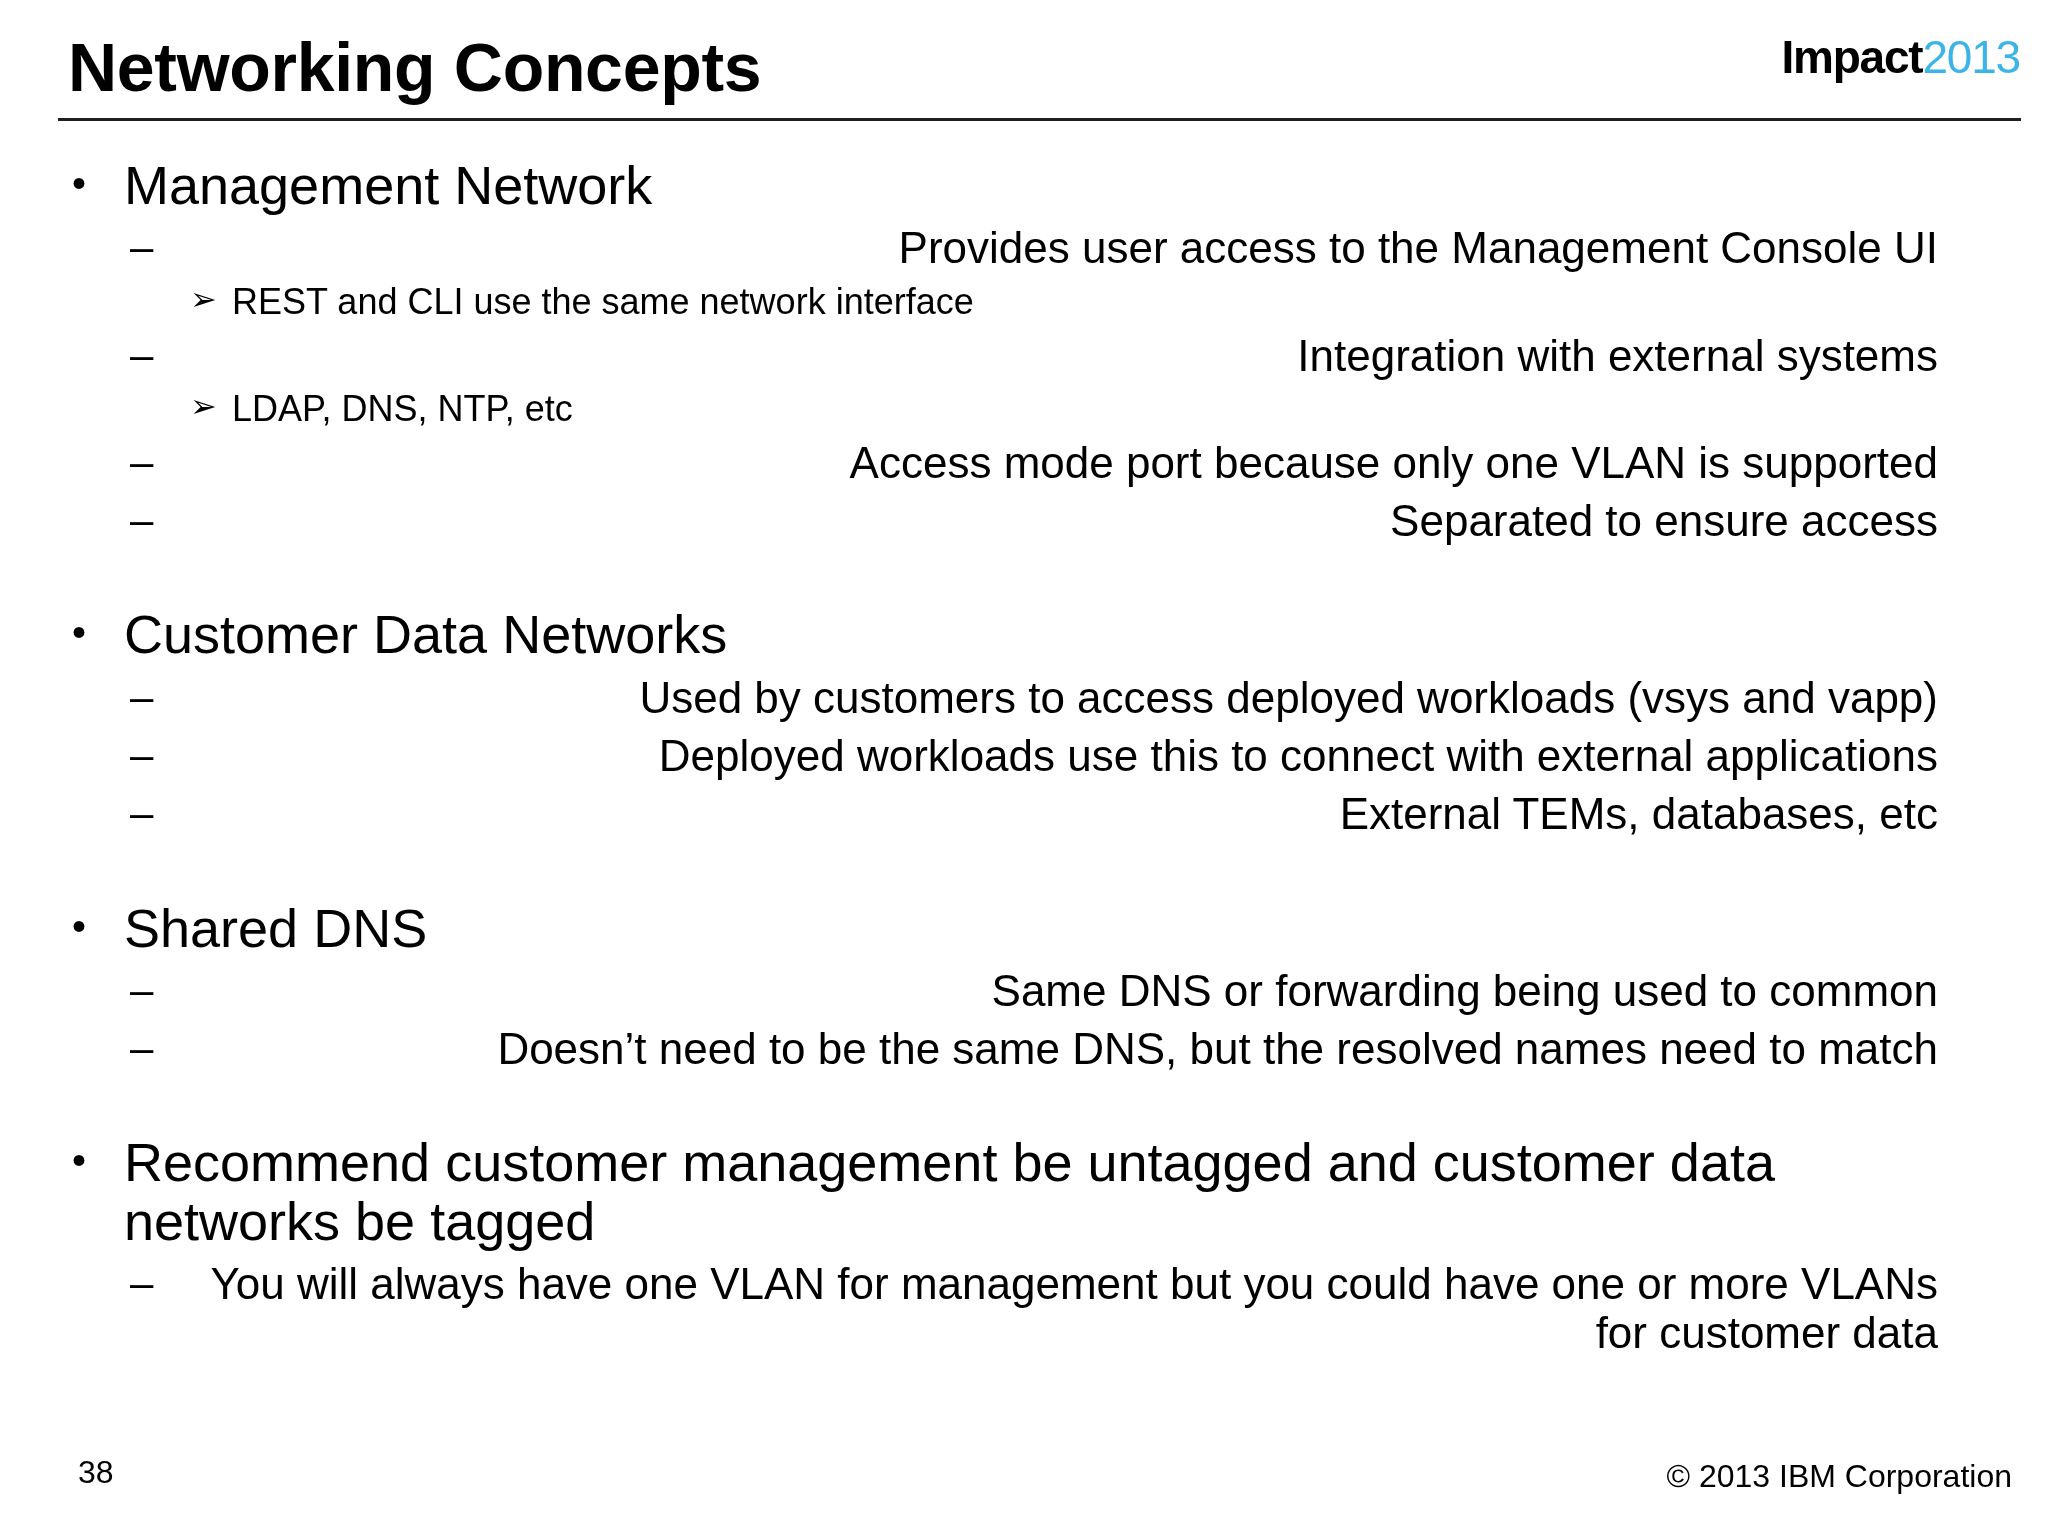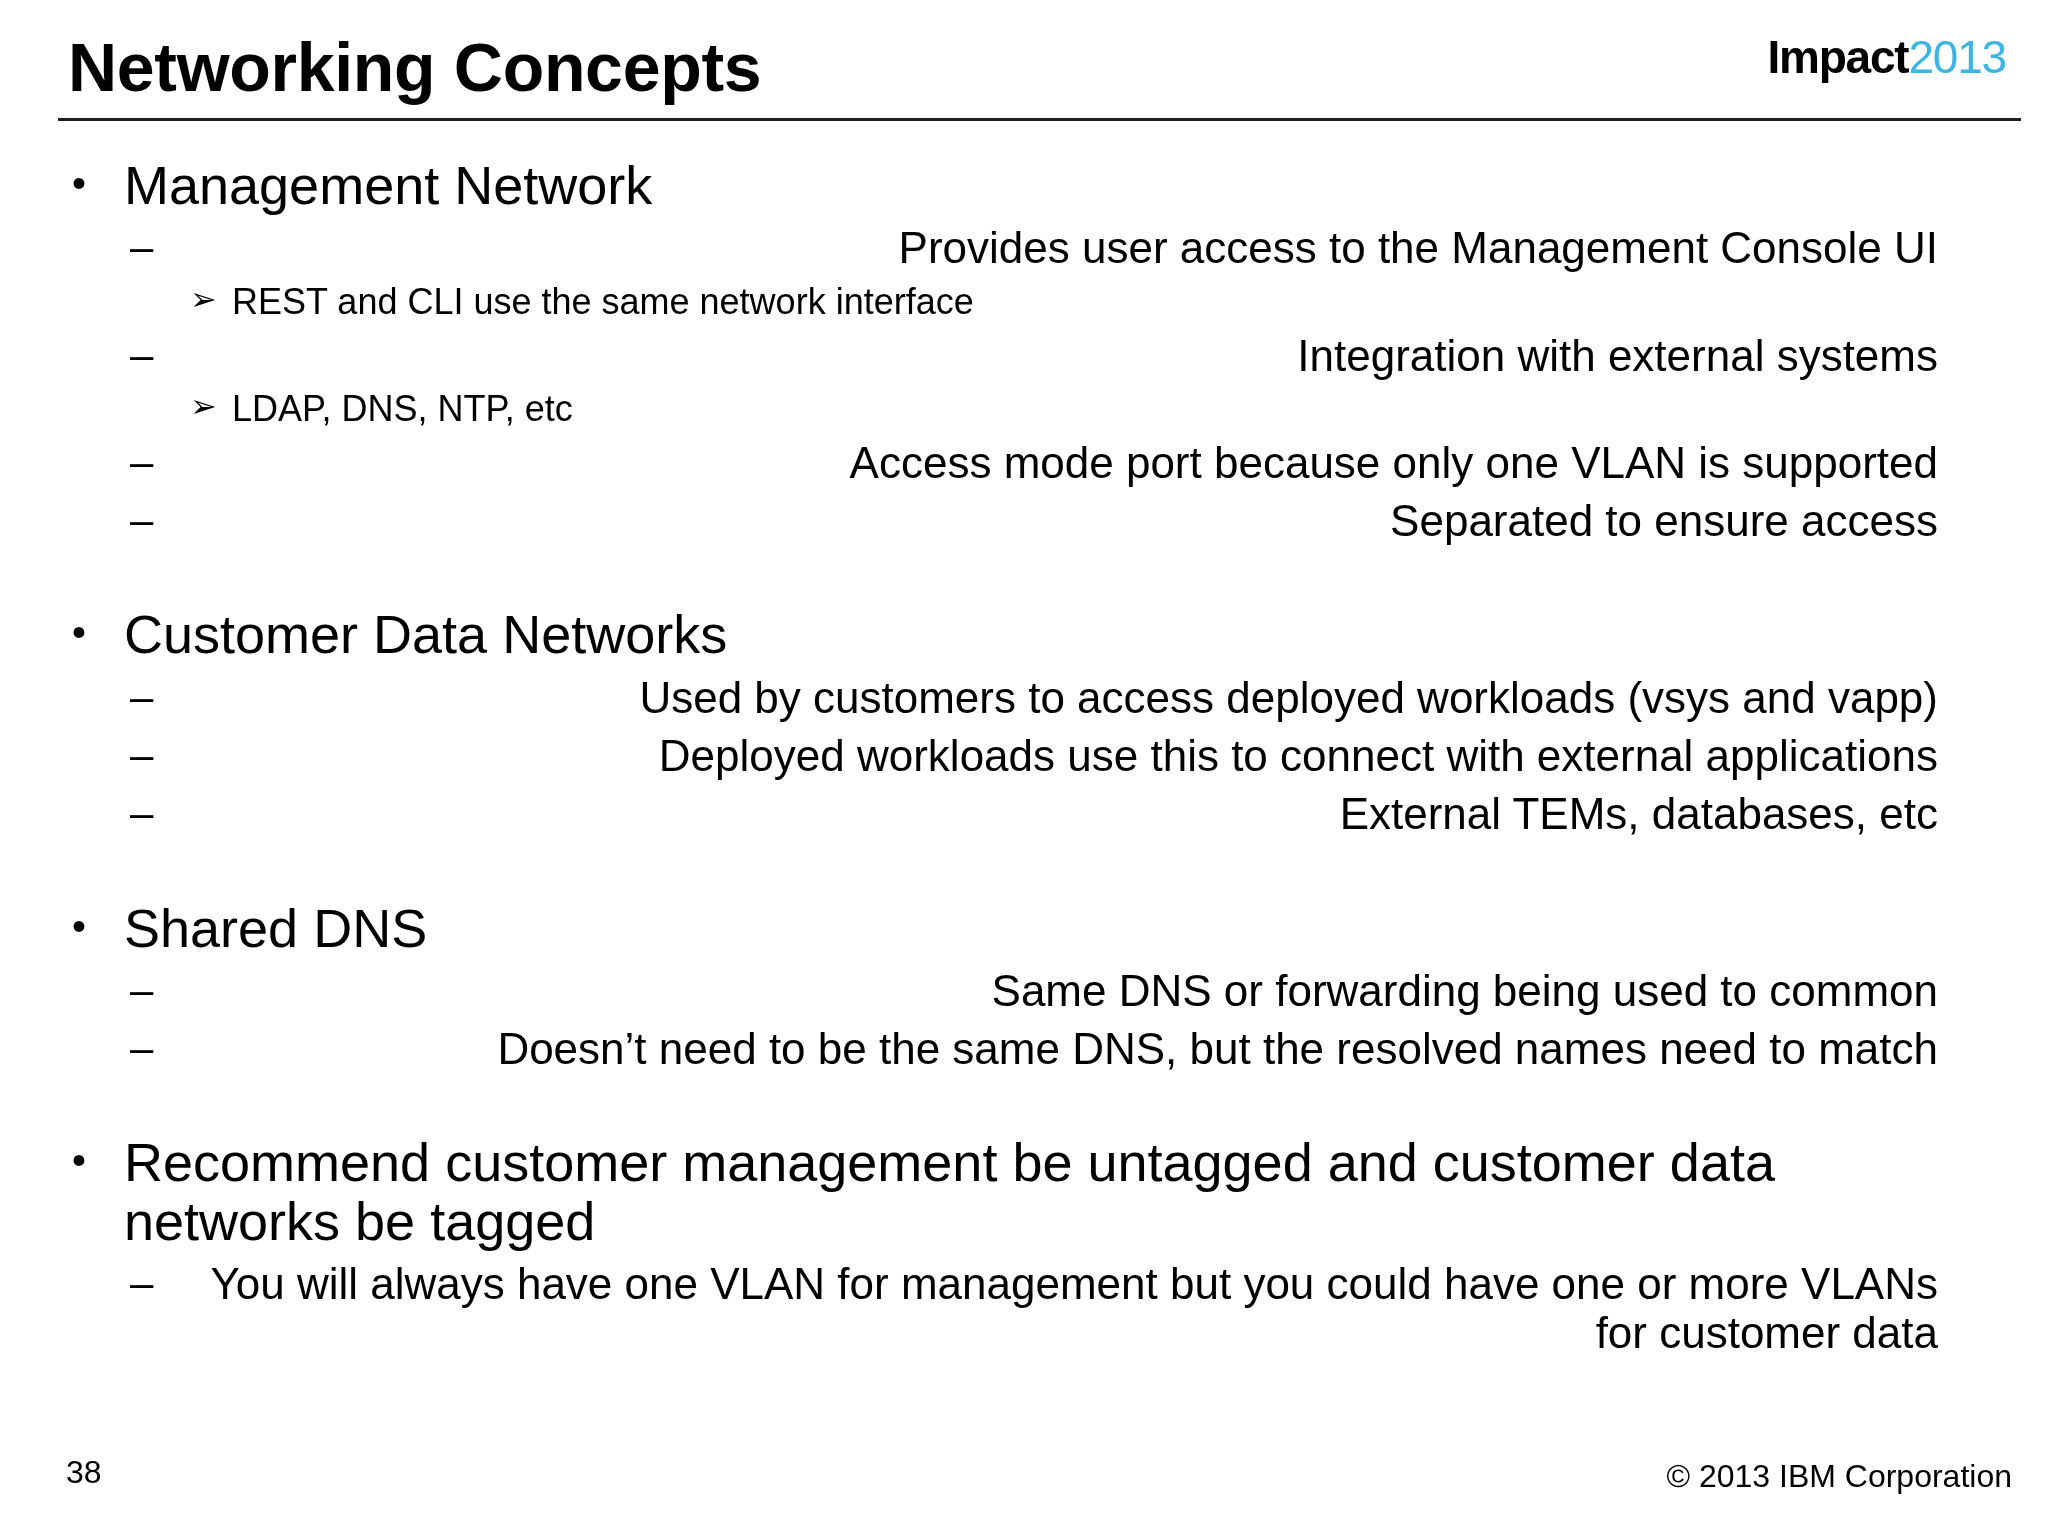--- a/index.html
+++ b/index.html
@@ -28,21 +28,21 @@
     position: absolute;
     left: 68px;
     top: 28px;
     font-size: 68px;
     font-weight: bold;
     letter-spacing: -0.3px;
     white-space: nowrap;
   }
   .brand-logo {
     position: absolute;
-    right: 42px;
+    right: 28px;
     top: 34px;
     font-size: 46px;
     font-weight: bold;
     letter-spacing: -1.2px;
     white-space: nowrap;
     line-height: 1;
   }
   .brand-impact { color: #000000; }
   .brand-year   { color: #3cb4e5; font-weight: normal; }
 
@@ -117,21 +117,21 @@
   
   .slide-footer {
     position: absolute;
     left: 0;
     bottom: 0;
     width: 2048px;
     height: 110px;
   }
   .page-number {
     position: absolute;
-    left: 66px;
+    left: 78px;
     top: 28px;
     font-size: 32px;
   }
   .copyright {
     position: absolute;
     right: 36px;
     top: 32px;
     font-size: 32px;
     white-space: nowrap;
   }

